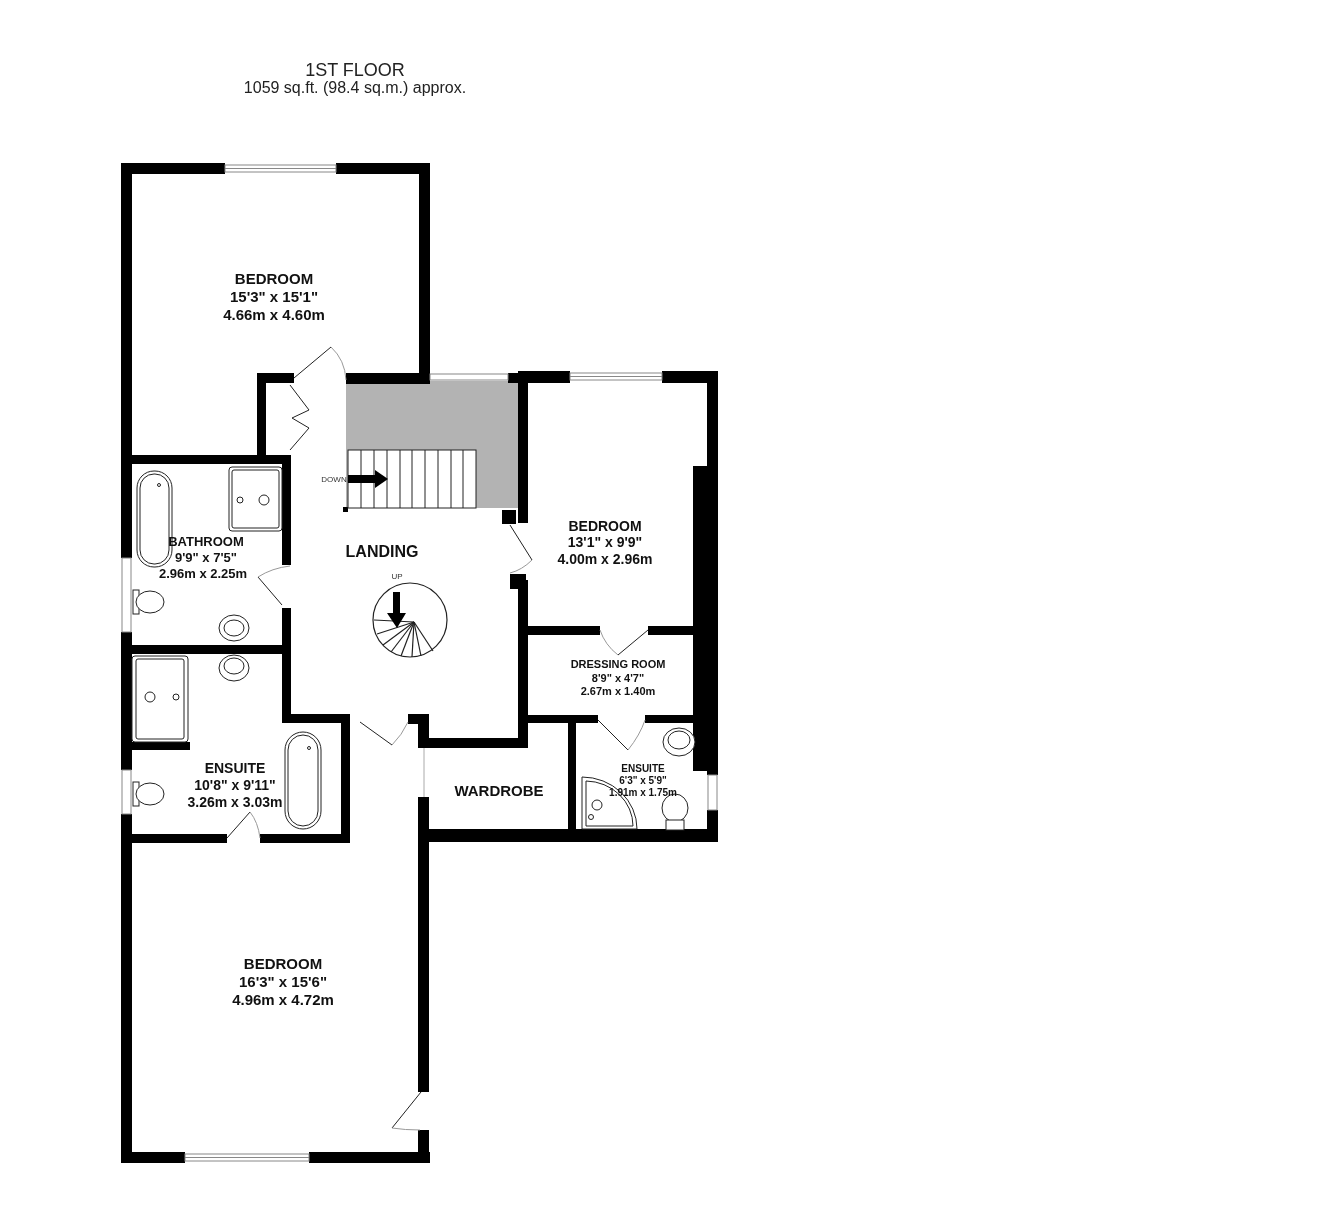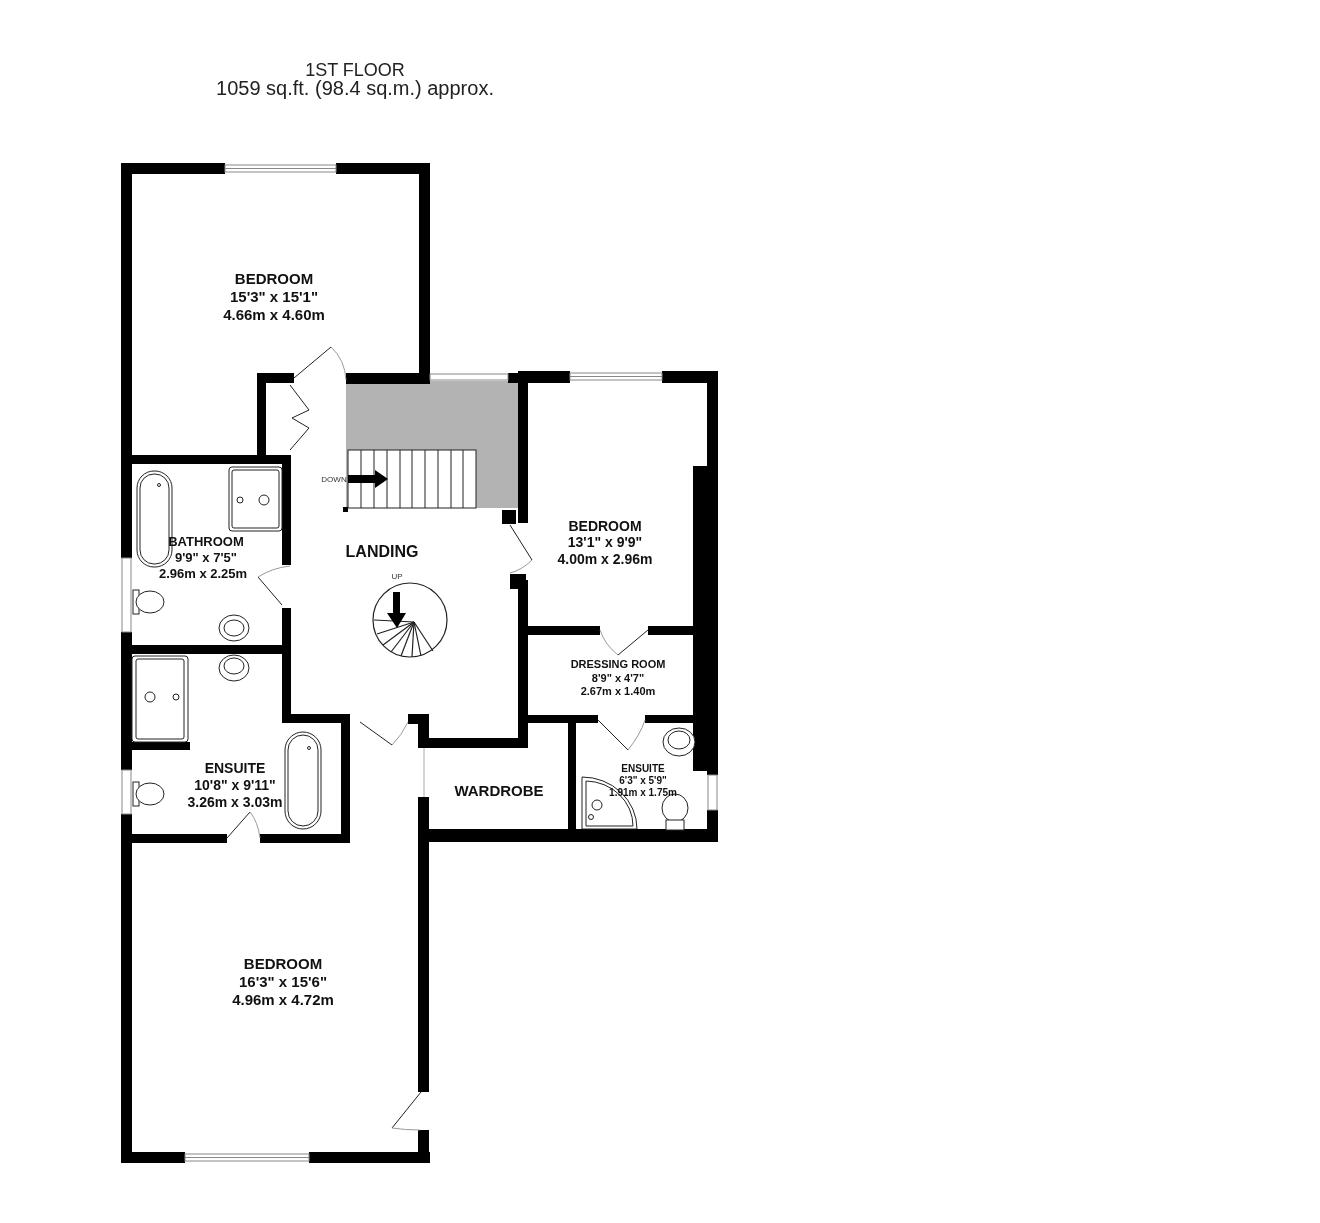--- a/index.html
+++ b/index.html
@@ -1,19 +1,19 @@
 <!DOCTYPE html>
 <html><head>
 <meta charset="utf-8">
 <style>
   html, body { margin:0; padding:0; background:#ffffff; }
   body { width:1320px; height:1223px; position:relative; overflow:hidden; font-family:"Liberation Sans", sans-serif; }
   .header { position:absolute; left:180px; top:61px; width:350px; text-align:center; color:#222; }
   .header .t1 { font-size:18px; line-height:18px; }
-  .header .t2 { font-size:20px; line-height:18px; }
+  .header .t2 { font-size:16px; line-height:18px; }
   svg { position:absolute; left:0; top:0; }
   .lbl { font-family:"Liberation Sans", sans-serif; font-weight:bold; fill:#111; text-anchor:middle; }
   .small { font-family:"Liberation Sans", sans-serif; fill:#333; text-anchor:middle; }
 </style>
 </head>
 <body>
 
 <div class="header">
   <div class="t1">1ST FLOOR</div>
   <div class="t2">1059 sq.ft. (98.4 sq.m.) approx.</div>

